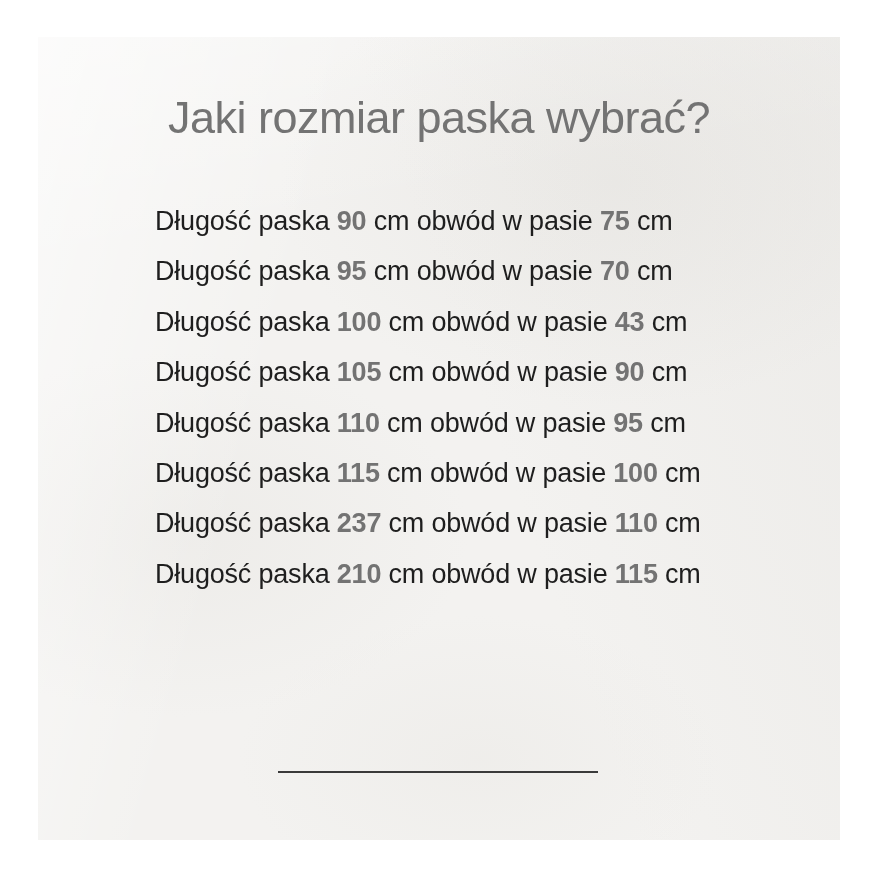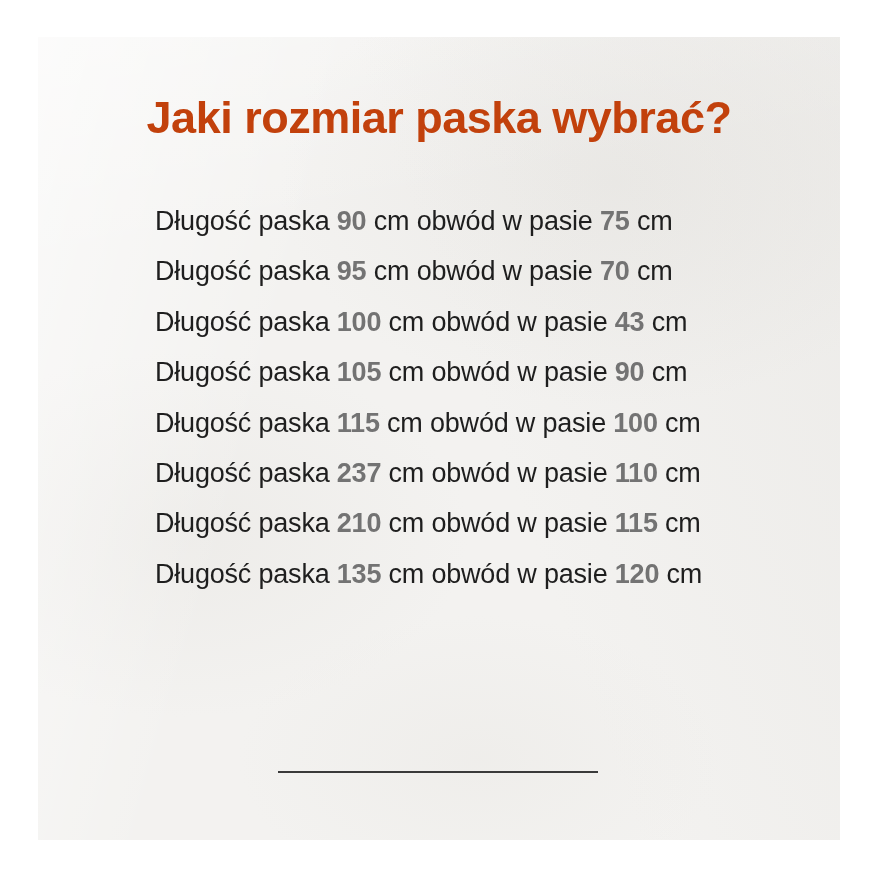--- a/index.html
+++ b/index.html
@@ -32,23 +32,23 @@
       linear-gradient(170deg, rgba(255,255,255,0.35) 0%, rgba(255,255,255,0) 25%);
   }
   .title {
     position: absolute;
     left: 0;
     right: 0;
     top: 92px;
     margin: 0;
     text-align: center;
     font-size: 45px;
-    font-weight: 700;
+    font-weight: 400;
     letter-spacing: -0.5px;
-    color: #c2410c;
+    color: #737373;
   }
   .rows {
     position: absolute;
     left: 155px;
     top: 196px;
     right: 60px;
   }
   .row {
     height: 50.4px;
     line-height: 50.4px;
@@ -85,27 +85,27 @@
     <div class="row">
       <span>Długość paska </span><b>95</b><span> cm obwód w pasie </span><b>70</b><span> cm</span>
     </div>
     <div class="row">
       <span>Długość paska </span><b>100</b><span> cm obwód w pasie </span><b>43</b><span> cm</span>
     </div>
     <div class="row">
       <span>Długość paska </span><b>105</b><span> cm obwód w pasie </span><b>90</b><span> cm</span>
     </div>
     <div class="row">
+      <span>Długość paska </span><b>110</b><span> cm obwód w pasie </span><b>95</b><span> cm</span>
+    </div>
+    <div class="row">
       <span>Długość paska </span><b>115</b><span> cm obwód w pasie </span><b>100</b><span> cm</span>
     </div>
     <div class="row">
       <span>Długość paska </span><b>237</b><span> cm obwód w pasie </span><b>110</b><span> cm</span>
     </div>
     <div class="row">
       <span>Długość paska </span><b>210</b><span> cm obwód w pasie </span><b>115</b><span> cm</span>
     </div>
-    <div class="row">
-      <span>Długość paska </span><b>135</b><span> cm obwód w pasie </span><b>120</b><span> cm</span>
-    </div>
   </div>
 
   <div class="divider"></div>
 </div>
 
 </body></html>

